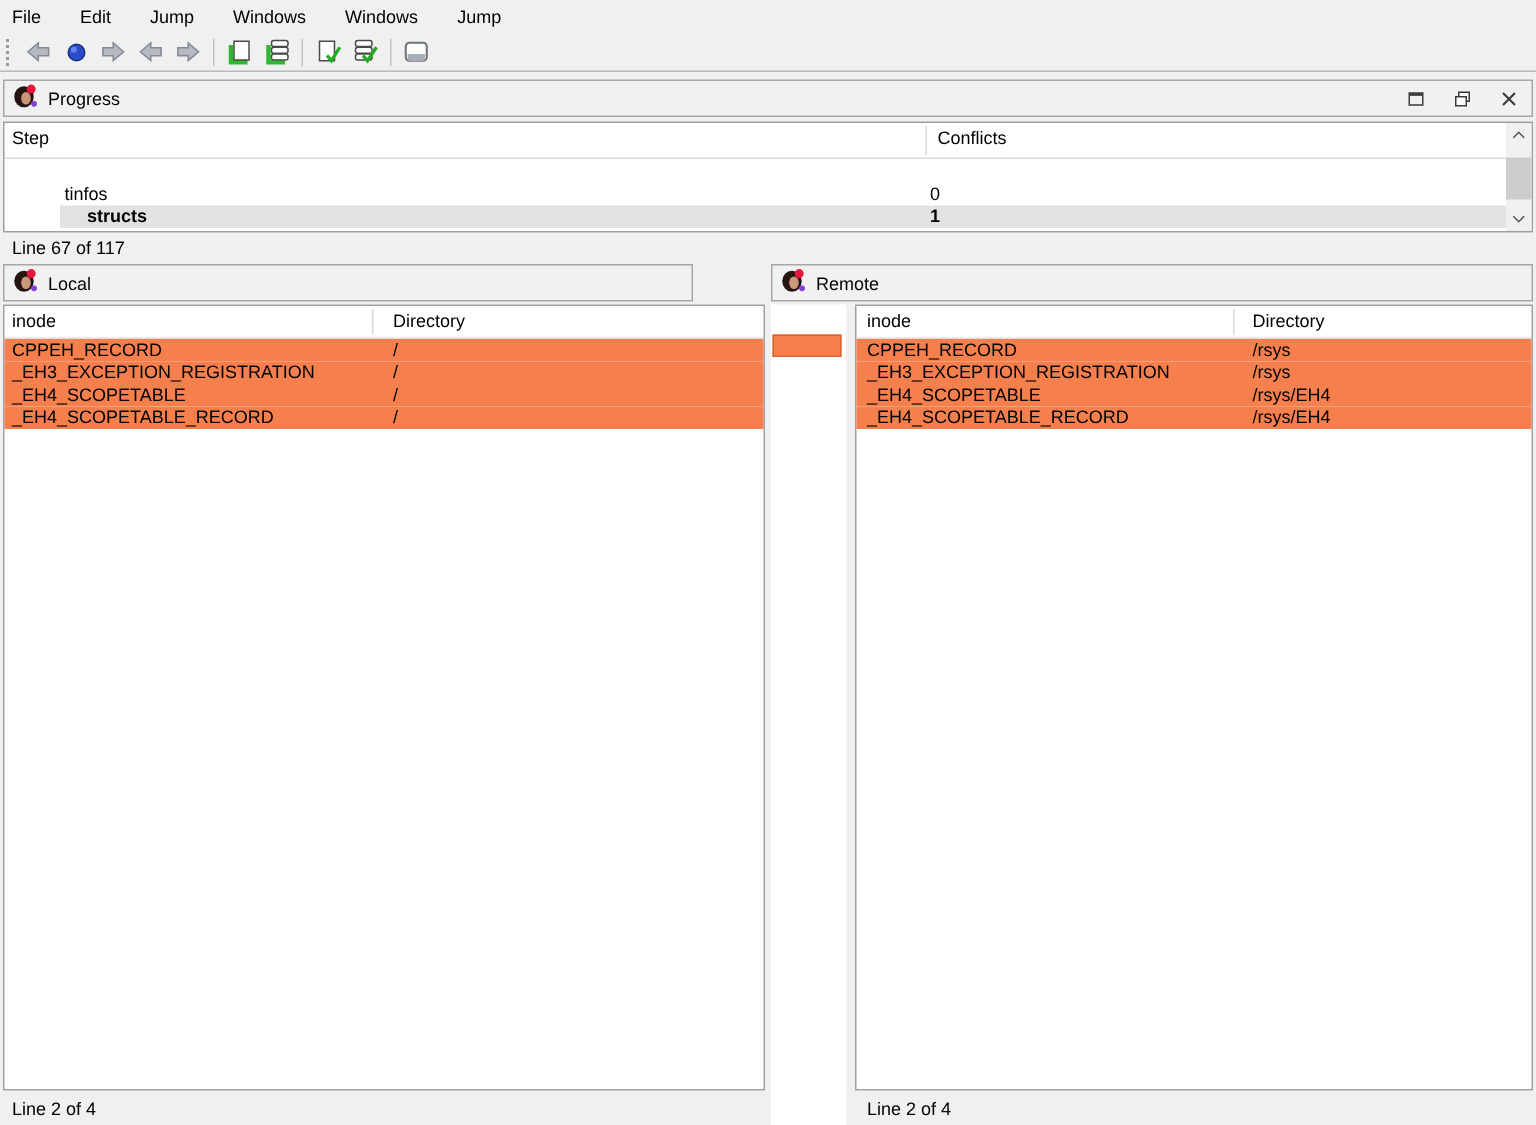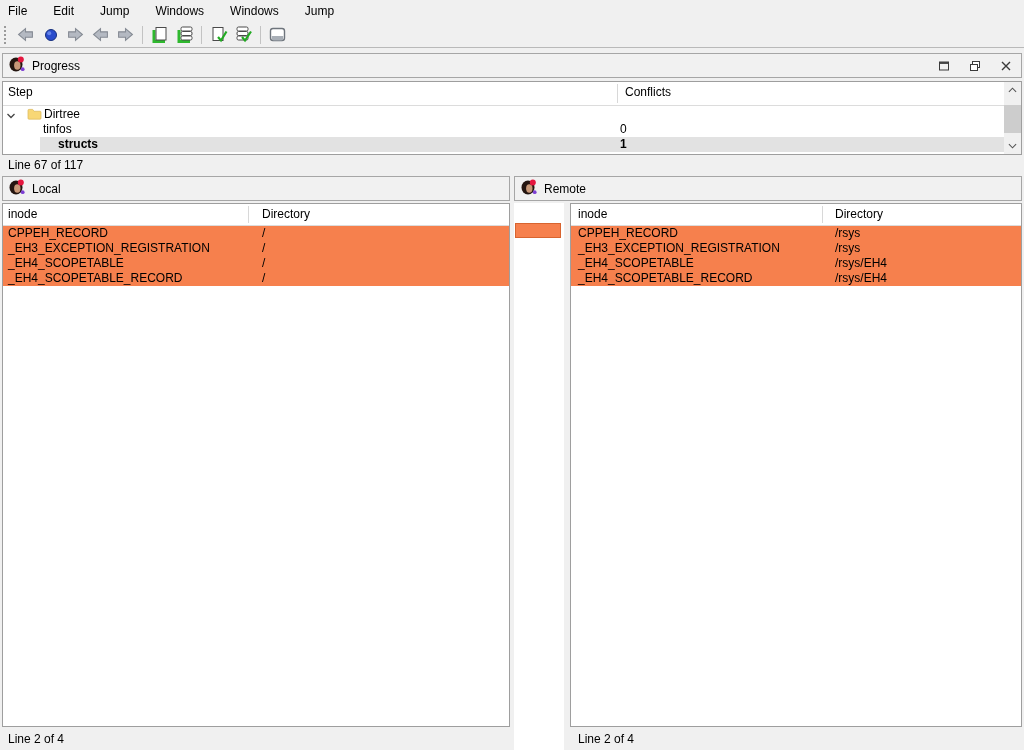--- a/index.html
+++ b/index.html
@@ -197,33 +197,20 @@
   </div>
 </div>
 
 <div class="tbl" style="top:81px; left:2px; width:1020px; height:74px;">
   <div class="thead" style="height:24px;">
     <span class="th" style="left:5px;">Step</span>
     <div class="col-div" style="left:614px;"></div>
     <span class="th" style="left:622px;">Conflicts</span>
   </div>
 
-  <div class="row prow" style="top:25px;">
-    <span class="chev">
-      <svg width="10" height="10" viewBox="0 0 10 10">
-          <path d="M1.5 3 L5 6.5 L8.5 3" fill="none" stroke="#444" stroke-width="1.3"></path>
-        </svg>
-    </span>
-    <span class="fold">
-      <svg width="15" height="13" viewBox="0 0 16 14">
-          <path d="M1 2.5 a1 1 0 0 1 1 -1 h4 l1.5 2 H14 a1 1 0 0 1 1 1 V11 a1 1 0 0 1 -1 1 H2 a1 1 0 0 1 -1 -1 Z" fill="#f8d775" stroke="#dcb95c" stroke-width="0.8"></path>
-        </svg>
-    </span>
-    <span class="lbl" style="left:41px;">Dirtree</span>
-  </div>
 
   <div class="row prow" style="top:40px;">
     <span class="lbl" style="left:40px;">tinfos</span>
     <span class="lbl" style="left:617px;">0</span>
   </div>
 
   <div class="row sel" style="top:55px; left:37px; right:17px;">
     <span class="cell" style="left:3px;margin-left:15px;">structs</span>
     <span class="cell" style="left:580px;">1</span>
   </div>
@@ -238,21 +225,21 @@
     <div class="sb-arrow sb-down">
       <svg width="9" height="6" viewBox="0 0 10 6">
           <path d="M1 1 L5 5 L9 1" fill="none" stroke="#555" stroke-width="1.2"></path>
         </svg>
     </div>
   </div>
 </div>
 
 <div class="status" style="top:155px; left:0; width:1024px; height:20px;">Line 67 of 117</div>
 
-<div class="dock-title" style="top:176px; left:2px; width:508px;">
+<div class="dock-title" style="top:176px; left:2px; width:460px;">
   <span>
     <svg width="16" height="16" viewBox="0 0 16 16">
         <ellipse cx="7" cy="8.5" rx="6.5" ry="7" fill="#241510"></ellipse>
         <ellipse cx="8.3" cy="9.5" rx="3.2" ry="4.2" fill="#c89878"></ellipse>
         <circle cx="11.8" cy="3.4" r="3" fill="#e5173f"></circle>
         <circle cx="13.7" cy="13.2" r="1.9" fill="#7d3fd4"></circle>
       </svg>
   </span>
   <span class="ttl">Local</span>
 </div>

